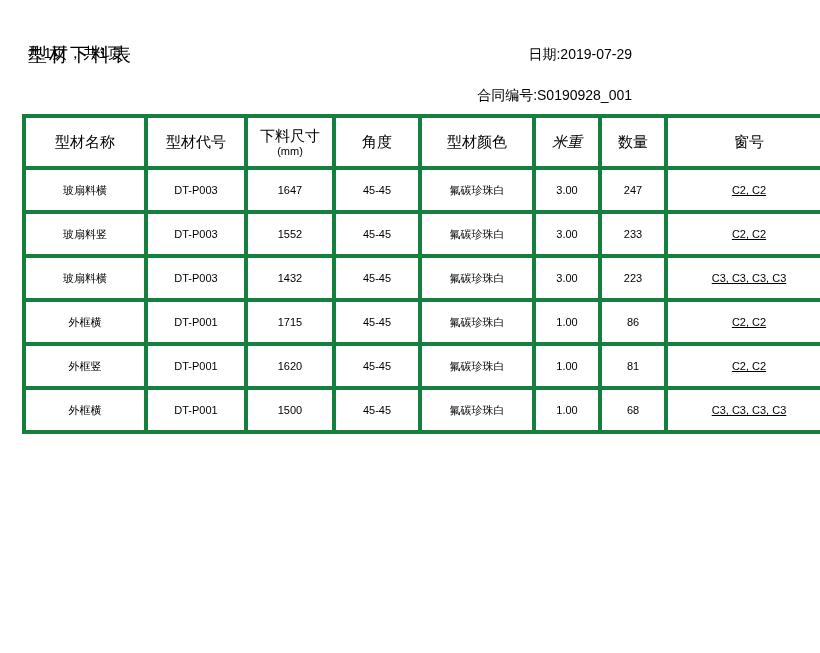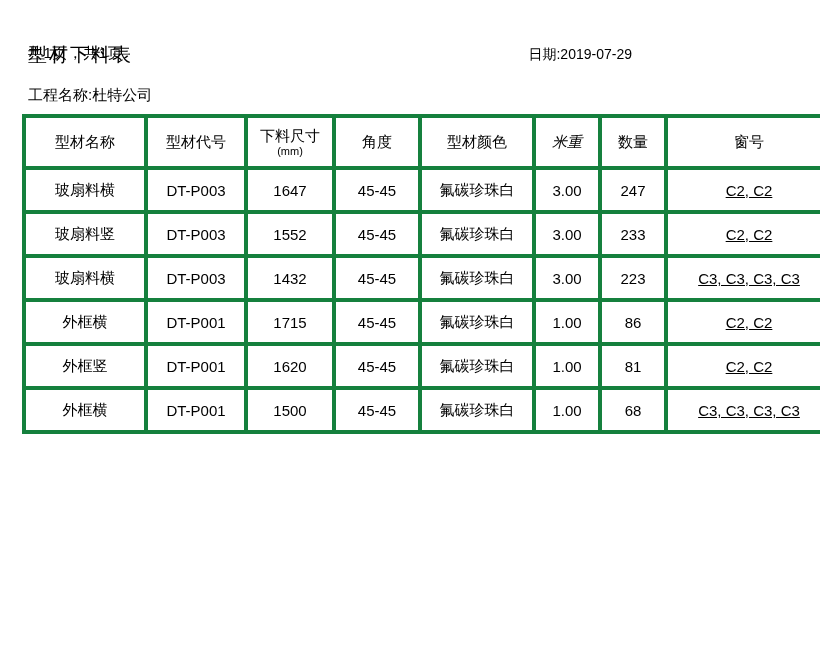--- a/index.html
+++ b/index.html
@@ -86,21 +86,21 @@
     font-weight: normal;
     font-size: 15px;
     padding: 0;
   }
   table.cut-table thead th {
     height: 48px;
     line-height: 1.15;
   }
   table.cut-table tbody td {
     height: 40px;
-    font-size: 15px;
+    font-size: 11px;
   }
   .sub-unit {
     display: block;
     font-size: 11px;
     line-height: 1.1;
   }
   .col-1 { width: 118px; }
   .col-2 { width: 96px; }
   .col-3 { width: 84px; }
   .col-4 { width: 82px; }
@@ -118,21 +118,21 @@
 
 <div class="page">
 
   <div class="header-row">
     <div class="page-count">共1页，共1页</div>
     <div class="doc-title">型材下料表</div>
     <div class="doc-date">日期:2019-07-29</div>
   </div>
 
   <div class="sub-row">
-    <div class="project-name">工程名称:杜特公司</div>
+    <div class="contract-no">合同编号:S0190928_001</div>
   </div>
 
   <table class="cut-table">
     <thead>
       <tr>
         <th class="col-1">
           <span>型材名称</span>
         </th>
         <th class="col-2">
           <span>型材代号</span>

